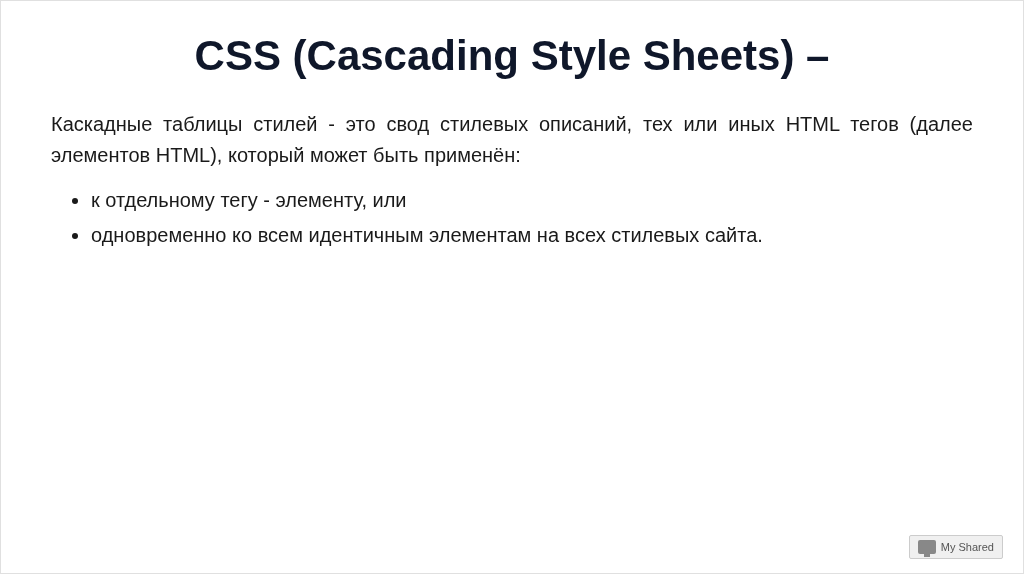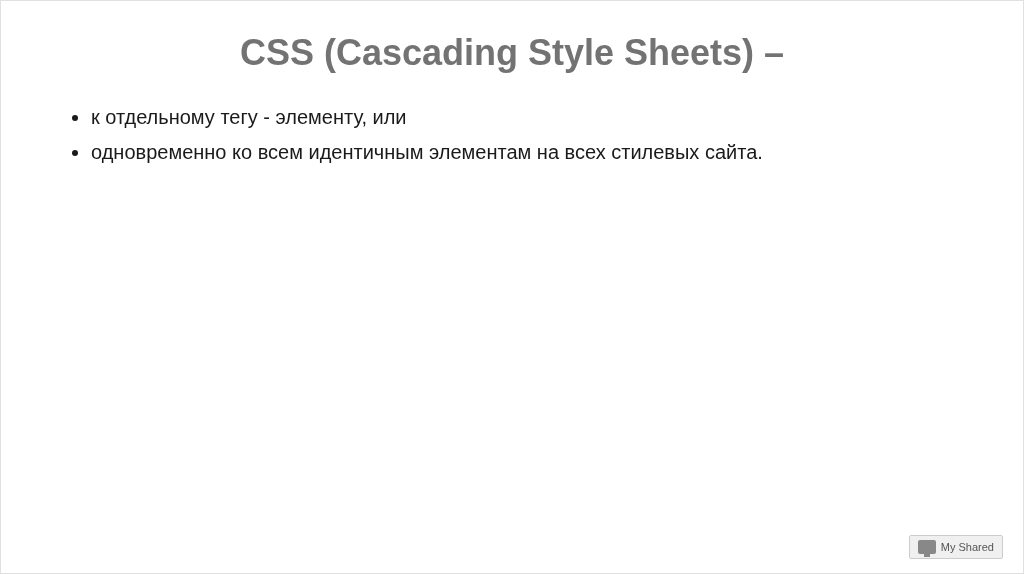--- a/index.html
+++ b/index.html
@@ -24,23 +24,23 @@
       height: 574px;
       background: #ffffff;
       border: 1px solid #e0e0e0;
       position: relative;
       padding: 30px 50px 40px 50px;
       display: flex;
       flex-direction: column;
     }
 
     .slide-title {
-      font-size: 36px;
+      font-size: 42px;
       font-weight: bold;
-      color: #737373;
+      color: #0f172a;
       text-align: center;
       margin-bottom: 28px;
       line-height: 1.2;
     }
 
     .slide-body {
       font-size: 20px;
       color: #1a1a1a;
       line-height: 1.55;
       text-align: justify;
@@ -98,20 +98,21 @@
     }
   </style>
 </head>
 <body>
 
 <div class="slide-container">
 
   <h1 class="slide-title">CSS (Cascading Style Sheets)&nbsp;–</h1>
 
   <div class="slide-body">
+    <p>Каскадные таблицы стилей - это свод стилевых описаний, тех или иных HTML тегов (далее элементов HTML), который может быть применён:</p>
 
     <ul>
       <li>к отдельному тегу - элементу, или</li>
       <li>одновременно ко всем идентичным элементам на всех стилевых сайта.</li>
     </ul>
 
   </div>
 
   <div class="watermark">
     <span class="watermark-icon"></span>

